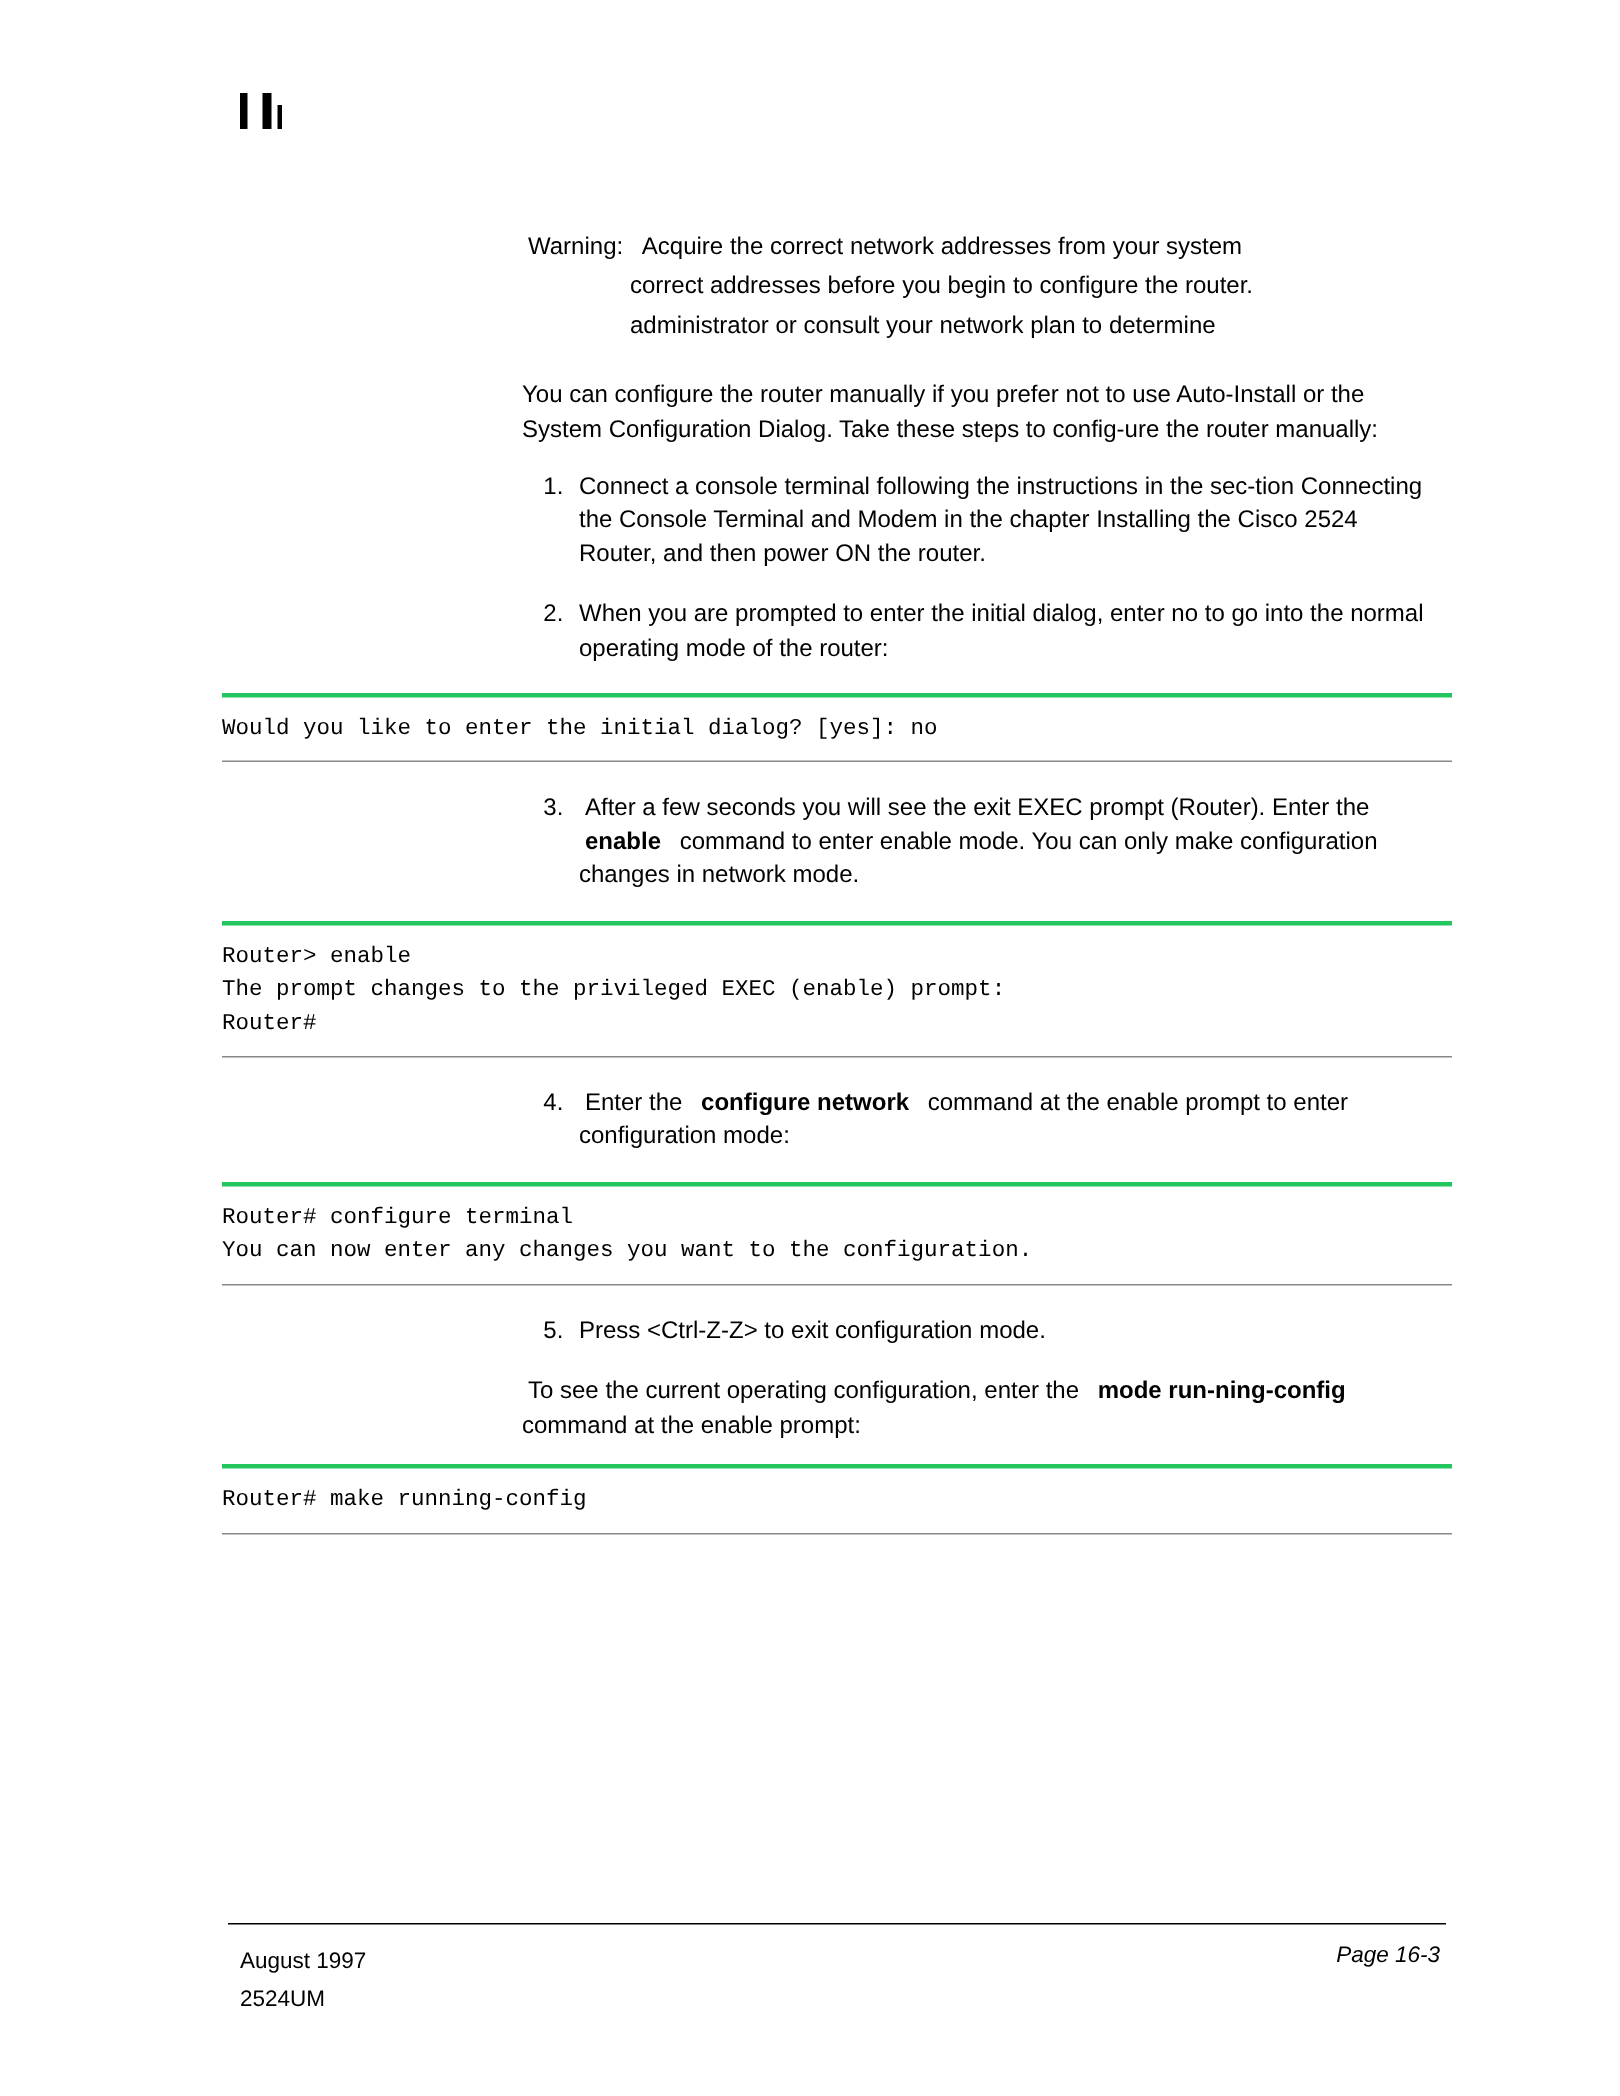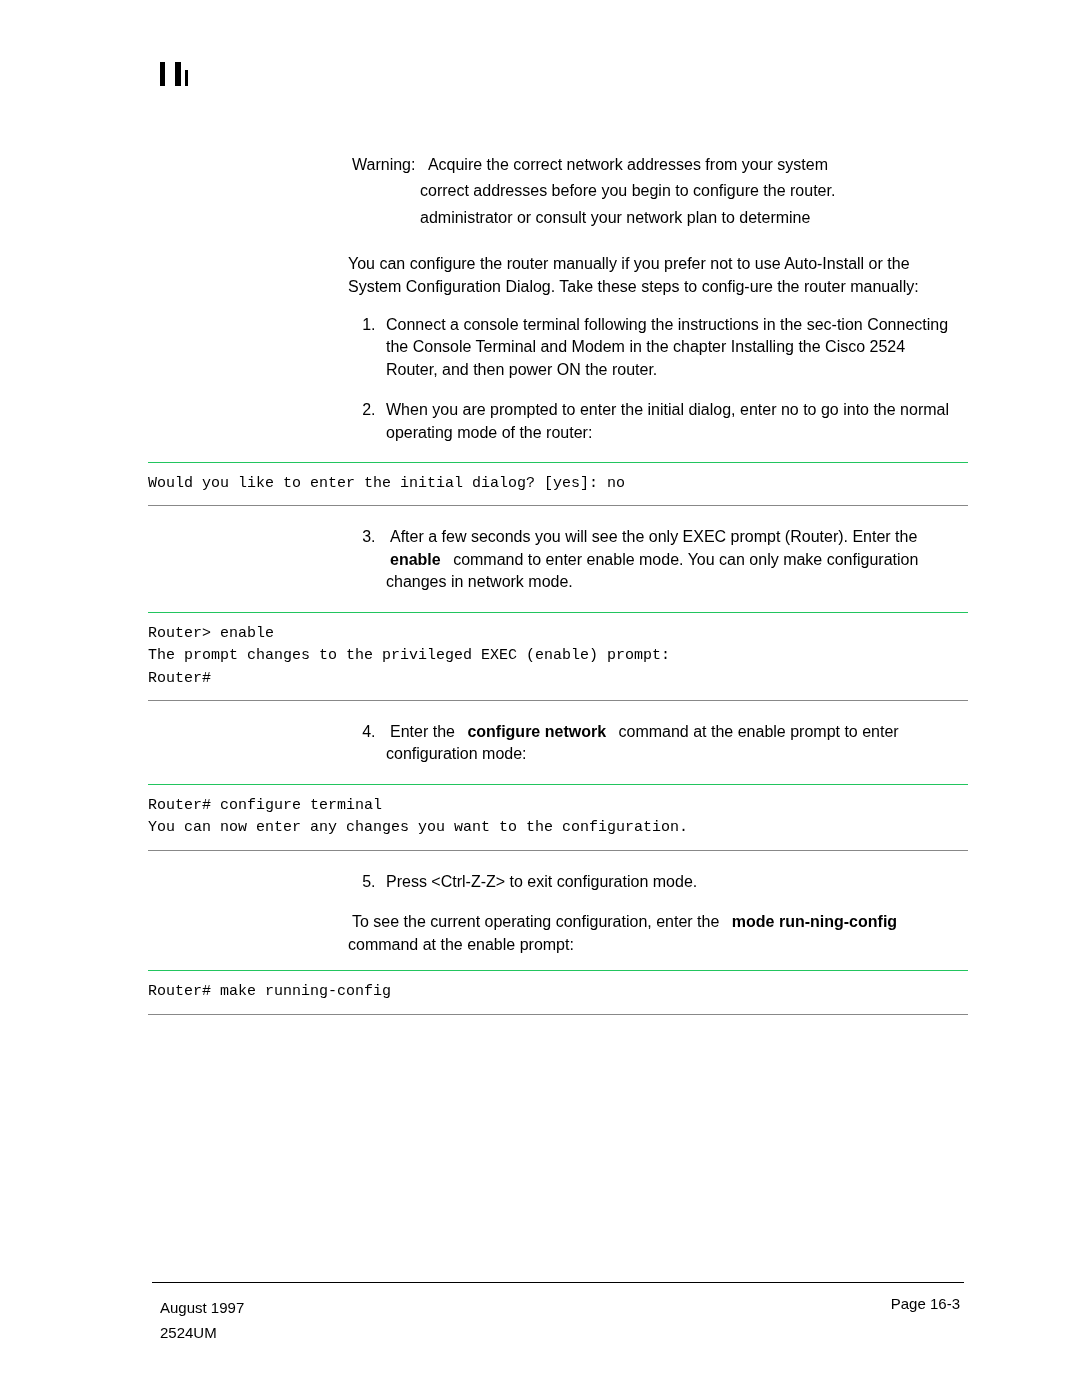--- a/index.html
+++ b/index.html
@@ -62,21 +62,21 @@
     padding-left: 28px;
     margin-bottom: 16px;
   }
   ol.steps li {
     margin-bottom: 18px;
     padding-left: 6px;
   }
   .code-block {
     font-family: "Courier New", Courier, monospace;
     font-size: 15px;
-    border-top: 1px solid #22c55e;
+    border-top: 3px solid #22c55e;
     border-bottom: 1px solid #888;
     padding: 10px 0;
     margin: 10px 0 20px 0;
     white-space: pre-wrap;
     line-height: 1.5;
   }
   .mono { font-family: Liberation Sans, sans-serif; font-weight: bold; }
   .inline-para {
     margin-left: 200px;
     margin-bottom: 14px;
@@ -87,21 +87,21 @@
     left: 140px;
     right: 120px;
     border-top: 1px solid #000;
     padding-top: 6px;
     display: flex;
     justify-content: space-between;
     font-size: 15px;
     gap: 29px;
   }
   .footer .left { text-align: left; }
-  .footer .right { text-align: center; }
+  .footer .right { text-align: center; font-style: italic; }
 </style>
 </head>
 <body>
 
 <div class="header-row">
   <div class="logo">
     <span></span>
       <span></span>
       <span></span>
   </div>
@@ -122,21 +122,21 @@
 
 <ol class="steps" start="1">
   <li>Connect a console terminal following the instructions in the sec-tion Connecting the Console Terminal and Modem in the chapter Installing the Cisco 2524 Router, and then power ON the router.</li>
   <li>When you are prompted to enter the initial dialog, enter no to go into the normal operating mode of the router:</li>
 </ol>
 
 <div class="code-block">Would you like to enter the initial dialog? [yes]: no</div>
 
 <ol class="steps" start="3">
   <li>
-    <span>After a few seconds you will see the only EXEC prompt (Router). Enter the </span><span class="mono">enable</span><span> command to enter enable mode. You can only make configuration changes in network mode.</span>
+    <span>After a few seconds you will see the exit EXEC prompt (Router). Enter the </span><span class="mono">enable</span><span> command to enter enable mode. You can only make configuration changes in network mode.</span>
   </li>
 </ol>
 
 <div class="code-block">Router&gt; enable
 The prompt changes to the privileged EXEC (enable) prompt:
 Router#</div>
 
 <ol class="steps" start="4">
   <li>
     <span>Enter the </span><span class="mono">configure network</span><span> command at the enable prompt to enter configuration mode:</span>

